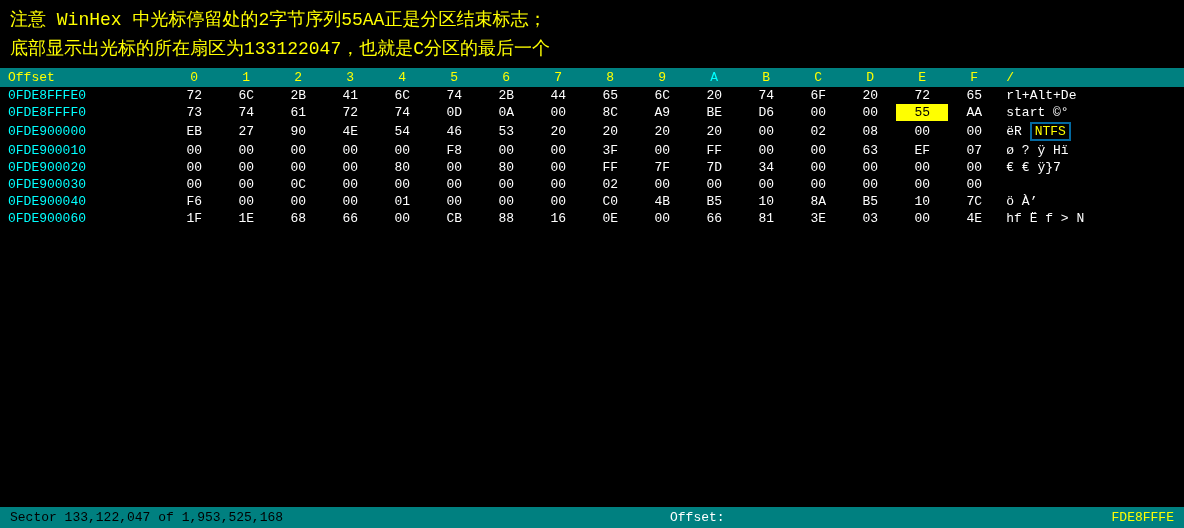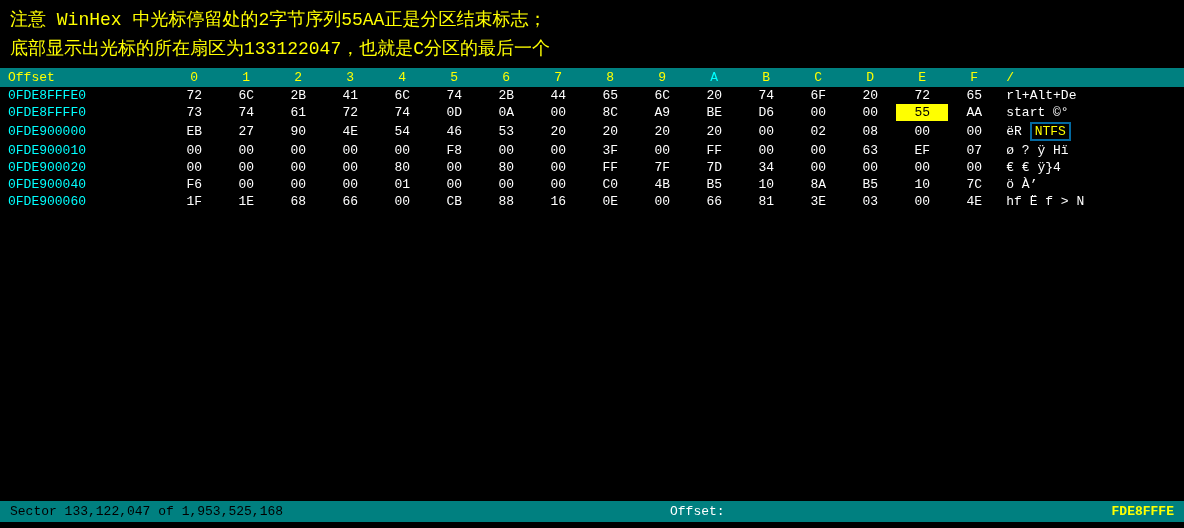--- a/index.html
+++ b/index.html
@@ -98,34 +98,34 @@
 
     .status-bar {
       background: #008080;
       color: #fff;
       padding: 3px 10px;
       display: flex;
       align-items: center;
       justify-content: space-between;
       font-size: 13px;
       position: absolute;
-      bottom: 6px;
+      bottom: 0;
       left: 0;
       right: 0;
       margin-top: 41px;
     }
 
     .status-bar-left {
       color: #000;
       font-weight: normal;
     }
 
     .status-bar-right {
       color: #ffff00;
-      font-weight: bold;
+      font-weight: normal;
     }
 
     .col-A { color: #00ffff; }
 
     .ntfs-box {
       display: inline-block;
       border: 2px solid #0369a1;
       color: #ffff00;
       padding: 0 3px;
       font-weight: normal;
@@ -255,21 +255,41 @@
           <td>80</td>
           <td>00</td>
           <td>FF</td>
           <td>7F</td>
           <td>7D</td>
           <td>34</td>
           <td>00</td>
           <td>00</td>
           <td>00</td>
           <td>00</td>
-          <td class="ascii-cell">€ € ÿ}4</td>
+          <td class="ascii-cell">€ € ÿ}7</td>
+        </tr>
+        <tr>
+          <td class="offset-cell">0FDE900030</td>
+          <td>00</td>
+          <td>00</td>
+          <td>0C</td>
+          <td>00</td>
+          <td>00</td>
+          <td>00</td>
+          <td>00</td>
+          <td>00</td>
+          <td>02</td>
+          <td>00</td>
+          <td>00</td>
+          <td>00</td>
+          <td>00</td>
+          <td>00</td>
+          <td>00</td>
+          <td>00</td>
+          <td class="ascii-cell"></td>
         </tr>
         <tr>
           <td class="offset-cell">0FDE900040</td>
           <td>F6</td>
           <td>00</td>
           <td>00</td>
           <td>00</td>
           <td>01</td>
           <td>00</td>
           <td>00</td>

